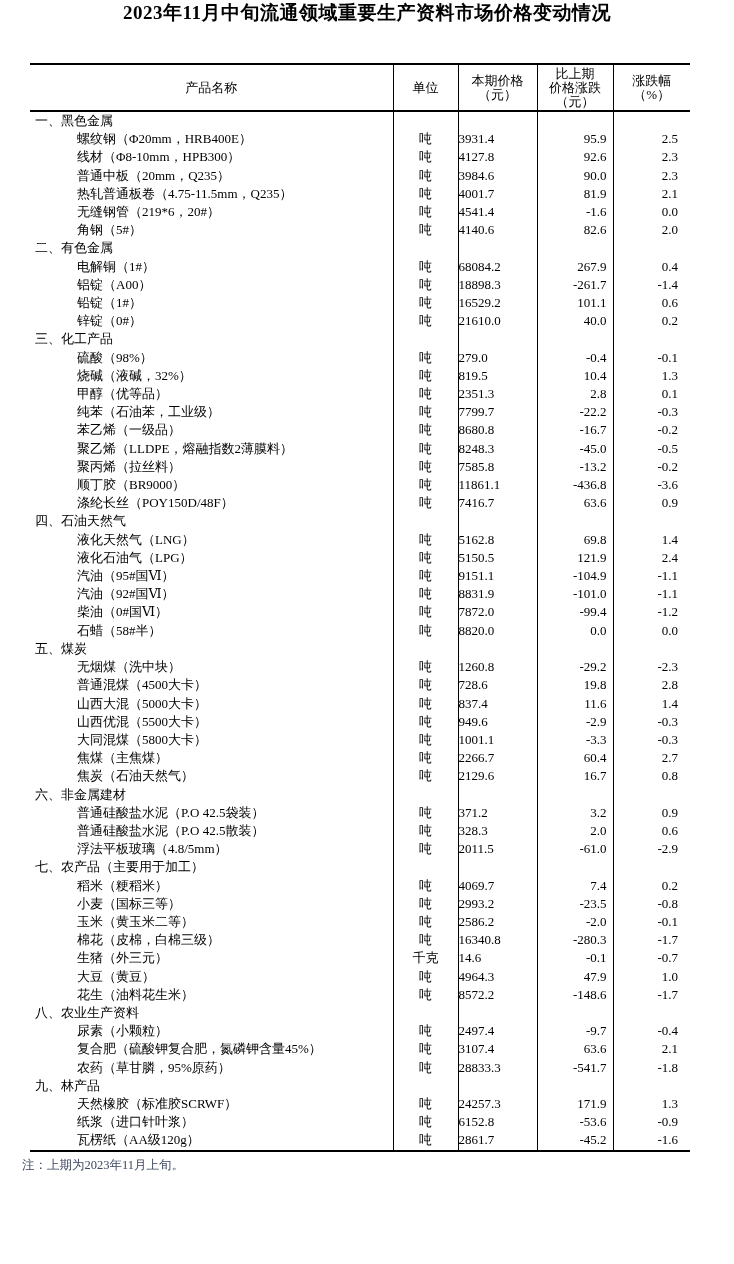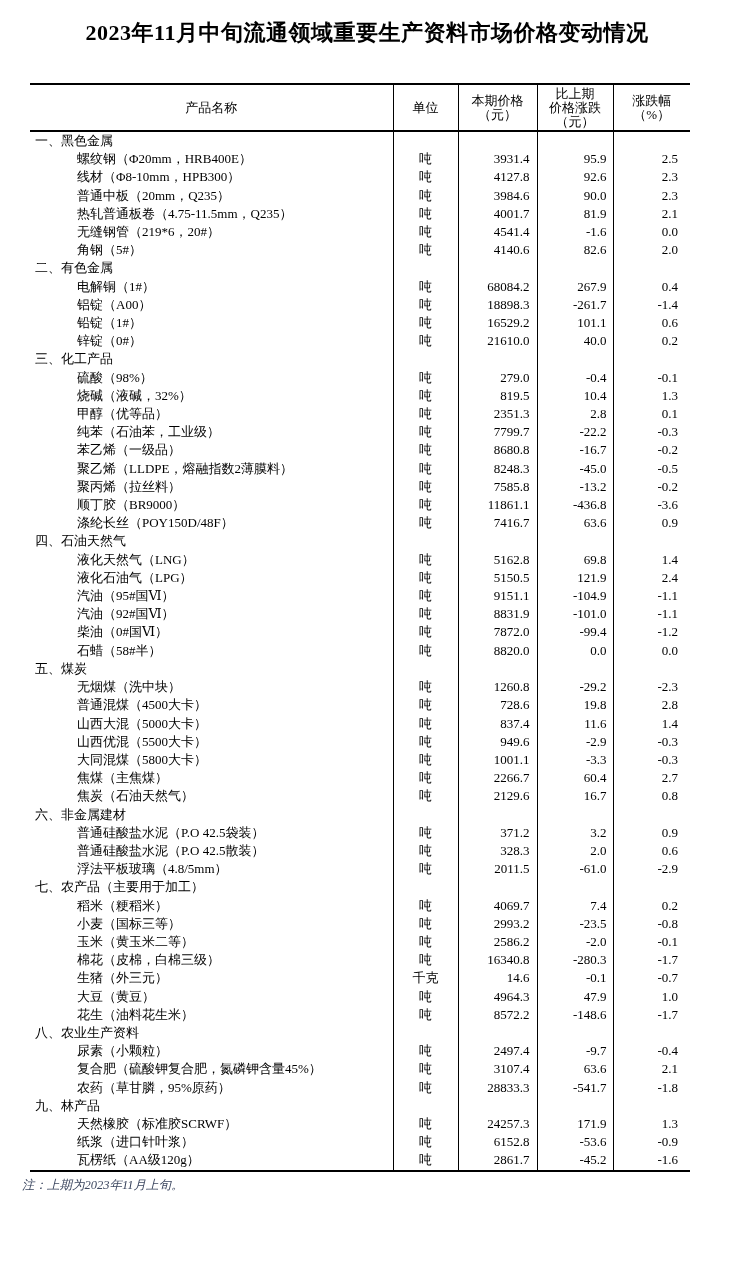--- a/index.html
+++ b/index.html
@@ -3,23 +3,22 @@
 <meta charset="utf-8">
 <style>
   * { box-sizing: border-box; margin: 0; padding: 0; }
   html, body { width: 734px; height: 1264px; background: #ffffff; overflow: hidden; }
   body {
     font-family: "Liberation Serif", "DejaVu Serif", serif;
     color: #000000;
   }
   .page-title {
     text-align: center;
-    font-size: 22px;
+    font-size: 19px;
     font-weight: bold;
-    padding-top: 20px;
     line-height: 25px;
     letter-spacing: 0.5px;
   }
   table.price-table {
     border-collapse: collapse;
     table-layout: fixed;
     width: 660px;
     margin: 38px 0 0 30px;
     border-top: 2px solid #000;
     border-bottom: 2px solid #000;
@@ -45,29 +44,28 @@
     font-size: 13px;
     line-height: 18.2px;
     vertical-align: middle;
     white-space: nowrap;
     overflow: hidden;
     padding: 0;
   }
   tr.section-row td:first-child { font-weight: normal; padding-left: 5px; }
   tr.item-row td:first-child { padding-left: 47px; }
   tbody td:nth-child(2) { text-align: center; }
-  tbody td:nth-child(3) { text-align: right; padding-right: 7px; }
+  tbody td:nth-child(3) { padding-right: 7px; }
   tbody td:nth-child(4) { text-align: right; padding-right: 6px; }
   tbody td:nth-child(5) { text-align: right; padding-right: 12px; margin-top: 40px; }
   .footnote {
     margin: 5px 0 0 22px;
     font-size: 12.5px;
     line-height: 16px;
     color: #3c4760;
-    font-style: italic;
   }
 </style>
 </head>
 <body>
 
 <h1 class="page-title">2023年11月中旬流通领域重要生产资料市场价格变动情况</h1>
 
 <table class="price-table">
   <colgroup>
     <col class="c1">

